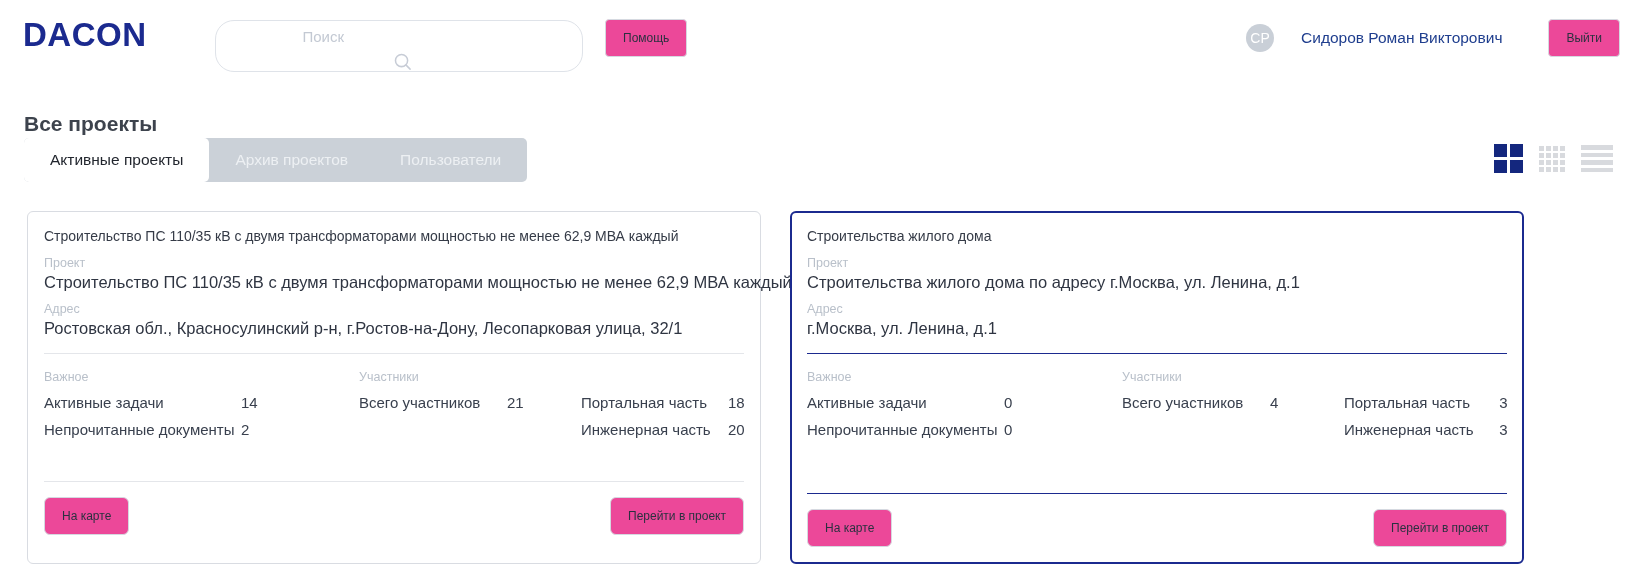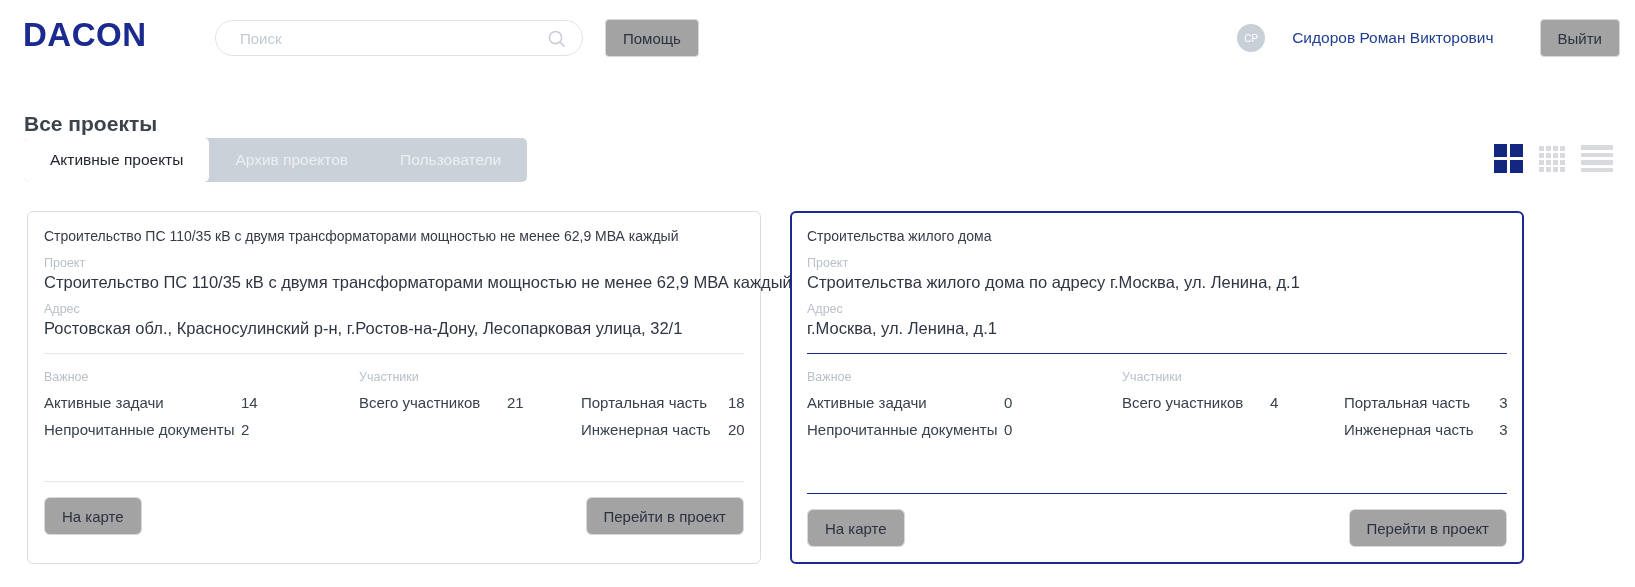--- a/index.html
+++ b/index.html
@@ -1,27 +1,27 @@
 <!DOCTYPE html>
 <html><head>
 <meta charset="utf-8">
 <style>
   html,body{margin:0;padding:0;background:#fff;}
   body{font-family:"Liberation Sans",sans-serif;color:#2e3440;}
   .page{position:relative;width:1635px;height:587px;background:#fff;overflow:hidden;}
 
   
   .logo{position:absolute;left:23px;top:16px;font-size:33px;font-weight:bold;letter-spacing:.5px;color:#1b2a8f;}
-  .search{position:absolute;left:215px;top:20px;width:368px;height:36px;border:1px solid #dfe3e9;border-radius:19px;display:flex;align-items:center;padding:0 16px 0 22px;box-sizing:border-box;background:#fff;}
+  .search{position:absolute;left:215px;top:20px;width:368px;height:52px;border:1px solid #dfe3e9;border-radius:19px;display:flex;align-items:center;padding:0 16px 0 22px;box-sizing:border-box;background:#fff;flex-direction:column;}
   .search input{border:none;outline:none;flex:1;font-size:15px;color:#333;font-family:inherit;background:transparent;}
   .search input::placeholder{color:#c3c9d3;}
-  .btn{background:#a3a3a3;border:1px solid #d5d9e0;border-radius:4px;height:38px;padding:0 17px;font-size:15px;color:#2b3140;font-family:inherit;cursor:pointer;box-sizing:border-box;}
+  .btn{background:#ec4899;border:1px solid #d5d9e0;border-radius:4px;height:38px;padding:0 17px;font-size:12px;color:#2b3140;font-family:inherit;cursor:pointer;box-sizing:border-box;}
   .help-btn{position:absolute;left:605px;top:19px;}
   .user{position:absolute;right:15px;top:19px;display:flex;align-items:center;height:38px;}
-  .avatar{width:28px;height:28px;border-radius:50%;background:#c9cfd7;color:#fff;font-size:10px;font-weight:normal;display:flex;align-items:center;justify-content:center;flex:0 0 auto;}
+  .avatar{width:28px;height:28px;border-radius:50%;background:#c9cfd7;color:#fff;font-size:14px;font-weight:normal;display:flex;align-items:center;justify-content:center;flex:0 0 auto;}
   .user-name{margin-left:27px;color:#1f3e8e;font-size:15.5px;white-space:nowrap;}
   .logout{margin-left:46px;}
 
   .page-title{position:absolute;left:24px;top:76px;font-size:21px;font-weight:bold;color:#3d434d;margin-top:36px;}
 
   
   .tabs{position:absolute;left:24px;top:138px;display:flex;background:#cbd1d8;border-radius:5px;height:44px;align-items:stretch;}
   .tab{display:flex;align-items:center;padding:0 26px;font-size:15.5px;color:#edf0f3;border-radius:5px;cursor:pointer;white-space:nowrap;}
   .tab.active{background:#fff;color:#22262e;}
 

